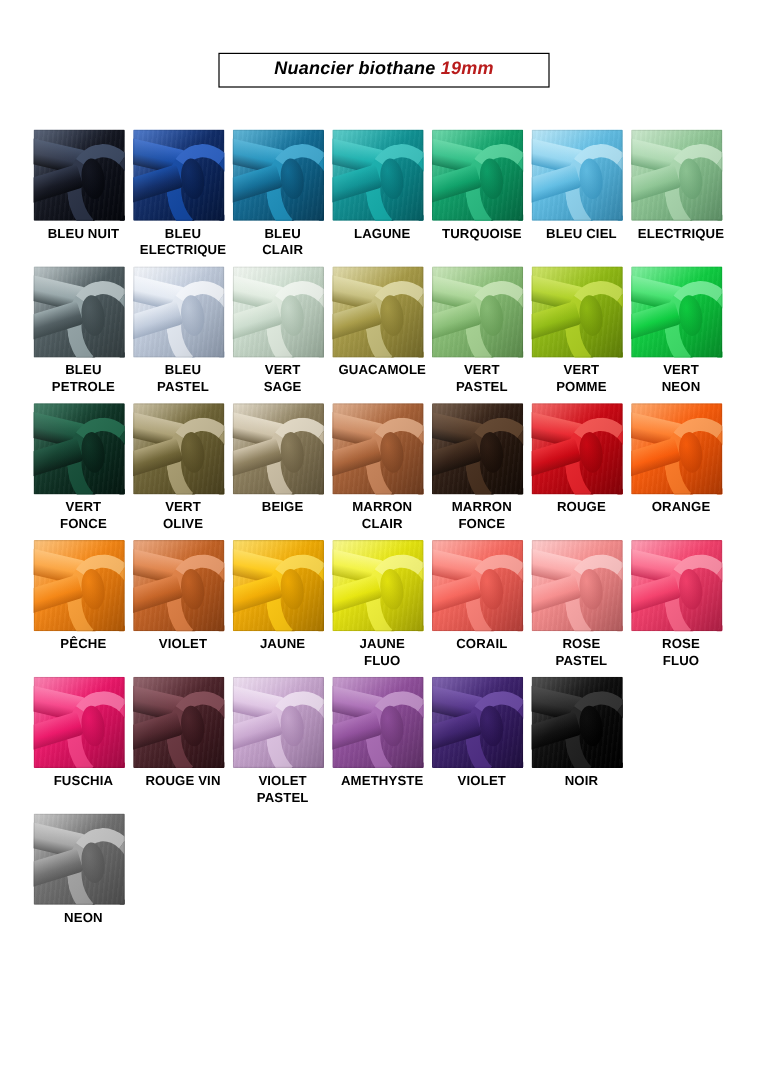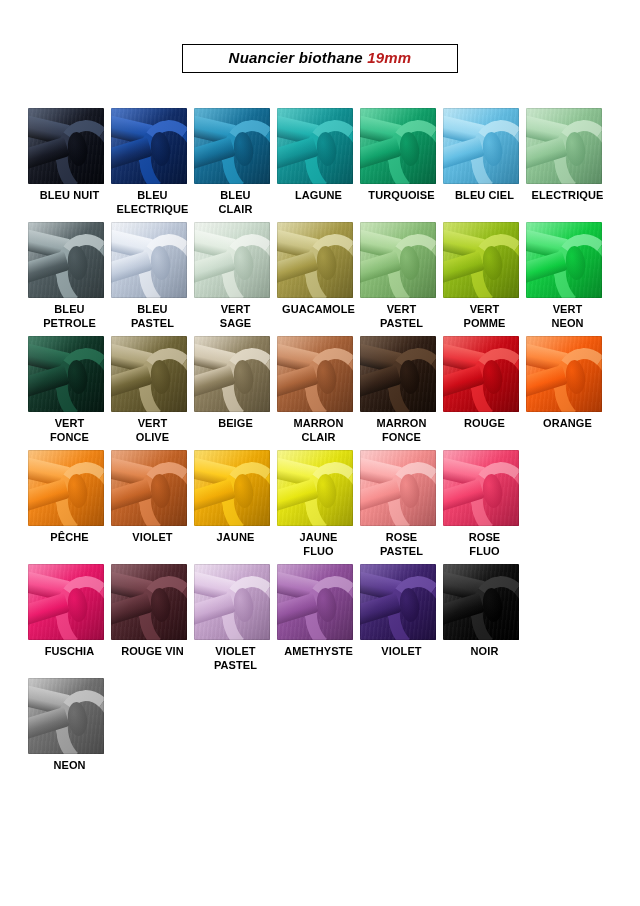--- a/index.html
+++ b/index.html
@@ -509,20 +509,33 @@
           <div class="chip-hole" style="background: radial-gradient(at 35% 30%, rgb(231, 230, 11) 0%, rgb(188, 187, 6) 85%);"></div>
           <div class="chip-tail2" style="background: linear-gradient(rgb(242, 242, 58) 0%, rgb(231, 230, 11) 60%, rgb(188, 187, 6) 100%);"></div>
           <div class="chip-light"></div>
           <div class="chip-edge"></div>
         </div>
         <div class="swatch-label">JAUNE
 FLUO</div>
       </div>
       <div class="swatch-cell">
         <div class="swatch-chip">
+          <div class="chip-bg" style="background: linear-gradient(140deg, rgb(253, 163, 155) 0%, rgb(247, 100, 90) 42%, rgb(208, 72, 65) 100%);"></div>
+          <div class="chip-grain"></div>
+          <div class="chip-tail" style="background: linear-gradient(rgb(253, 163, 155) 0%, rgb(251, 128, 119) 55%, rgb(208, 72, 65) 100%);"></div>
+          <div class="chip-loop" style="border-color: rgb(253, 163, 155) rgb(251, 128, 119) rgb(208, 72, 65); background: transparent;"></div>
+          <div class="chip-hole" style="background: radial-gradient(at 35% 30%, rgb(247, 100, 90) 0%, rgb(208, 72, 65) 85%);"></div>
+          <div class="chip-tail2" style="background: linear-gradient(rgb(251, 128, 119) 0%, rgb(247, 100, 90) 60%, rgb(208, 72, 65) 100%);"></div>
+          <div class="chip-light"></div>
+          <div class="chip-edge"></div>
+        </div>
+        <div class="swatch-label">CORAIL</div>
+      </div>
+      <div class="swatch-cell">
+        <div class="swatch-chip">
           <div class="chip-bg" style="background: linear-gradient(140deg, rgb(253, 196, 196) 0%, rgb(247, 140, 140) 42%, rgb(208, 107, 109) 100%);"></div>
           <div class="chip-grain"></div>
           <div class="chip-tail" style="background: linear-gradient(rgb(253, 196, 196) 0%, rgb(251, 166, 166) 55%, rgb(208, 107, 109) 100%);"></div>
           <div class="chip-loop" style="border-color: rgb(253, 196, 196) rgb(251, 166, 166) rgb(208, 107, 109); background: transparent;"></div>
           <div class="chip-hole" style="background: radial-gradient(at 35% 30%, rgb(247, 140, 140) 0%, rgb(208, 107, 109) 85%);"></div>
           <div class="chip-tail2" style="background: linear-gradient(rgb(251, 166, 166) 0%, rgb(247, 140, 140) 60%, rgb(208, 107, 109) 100%);"></div>
           <div class="chip-light"></div>
           <div class="chip-edge"></div>
         </div>
         <div class="swatch-label">ROSE

